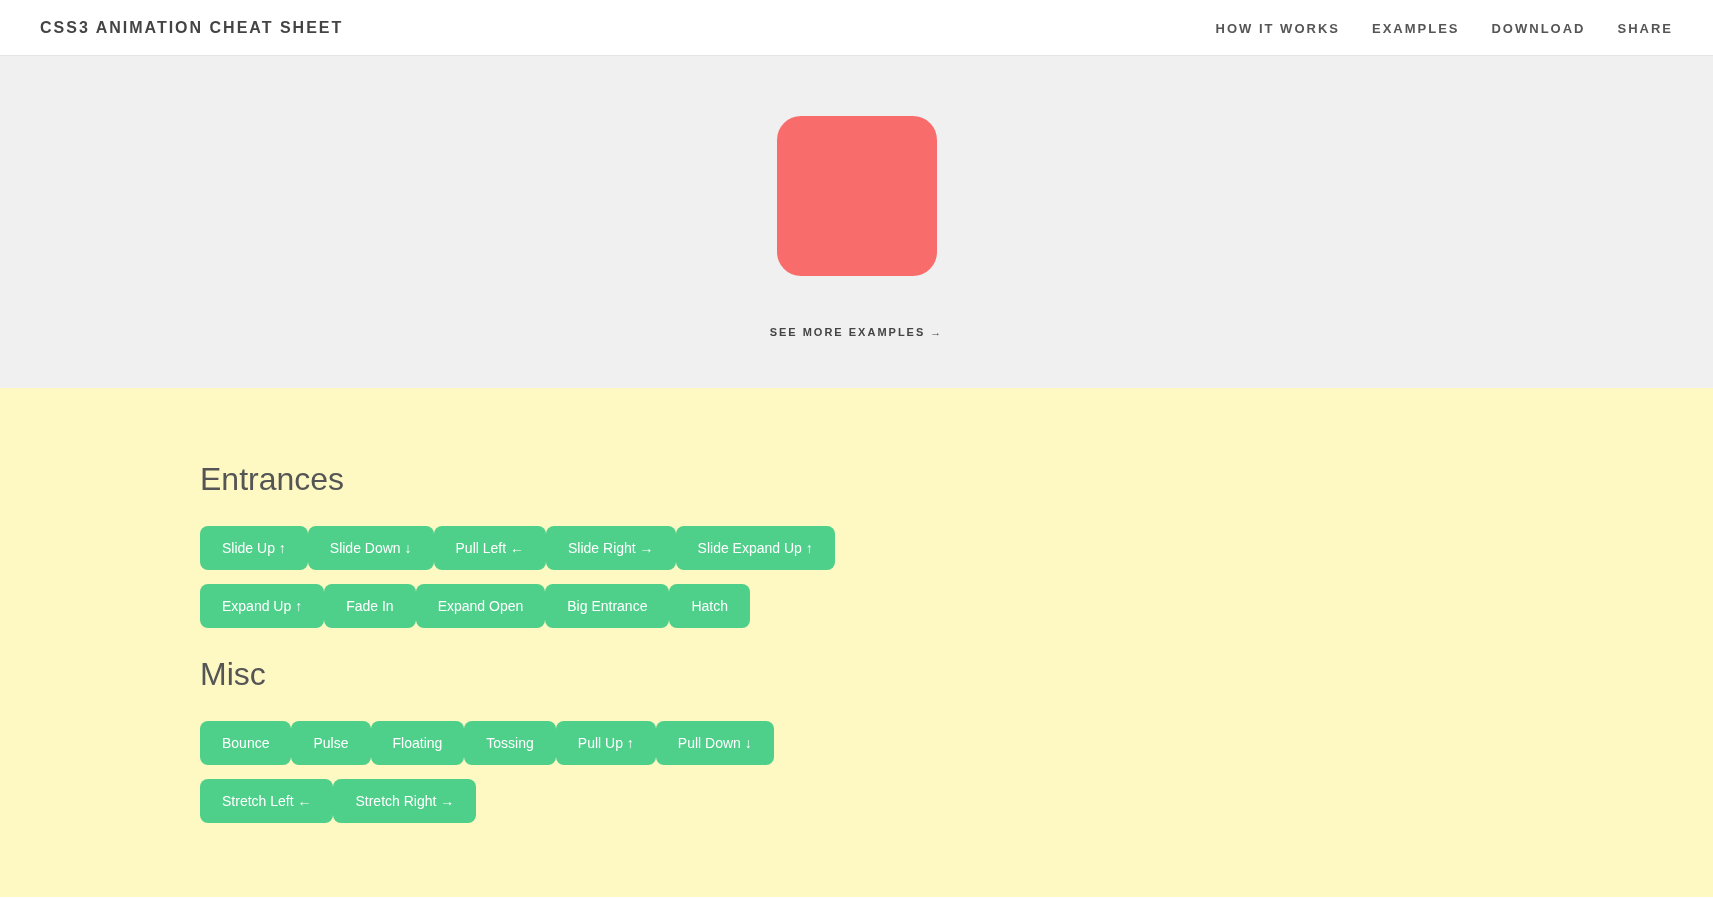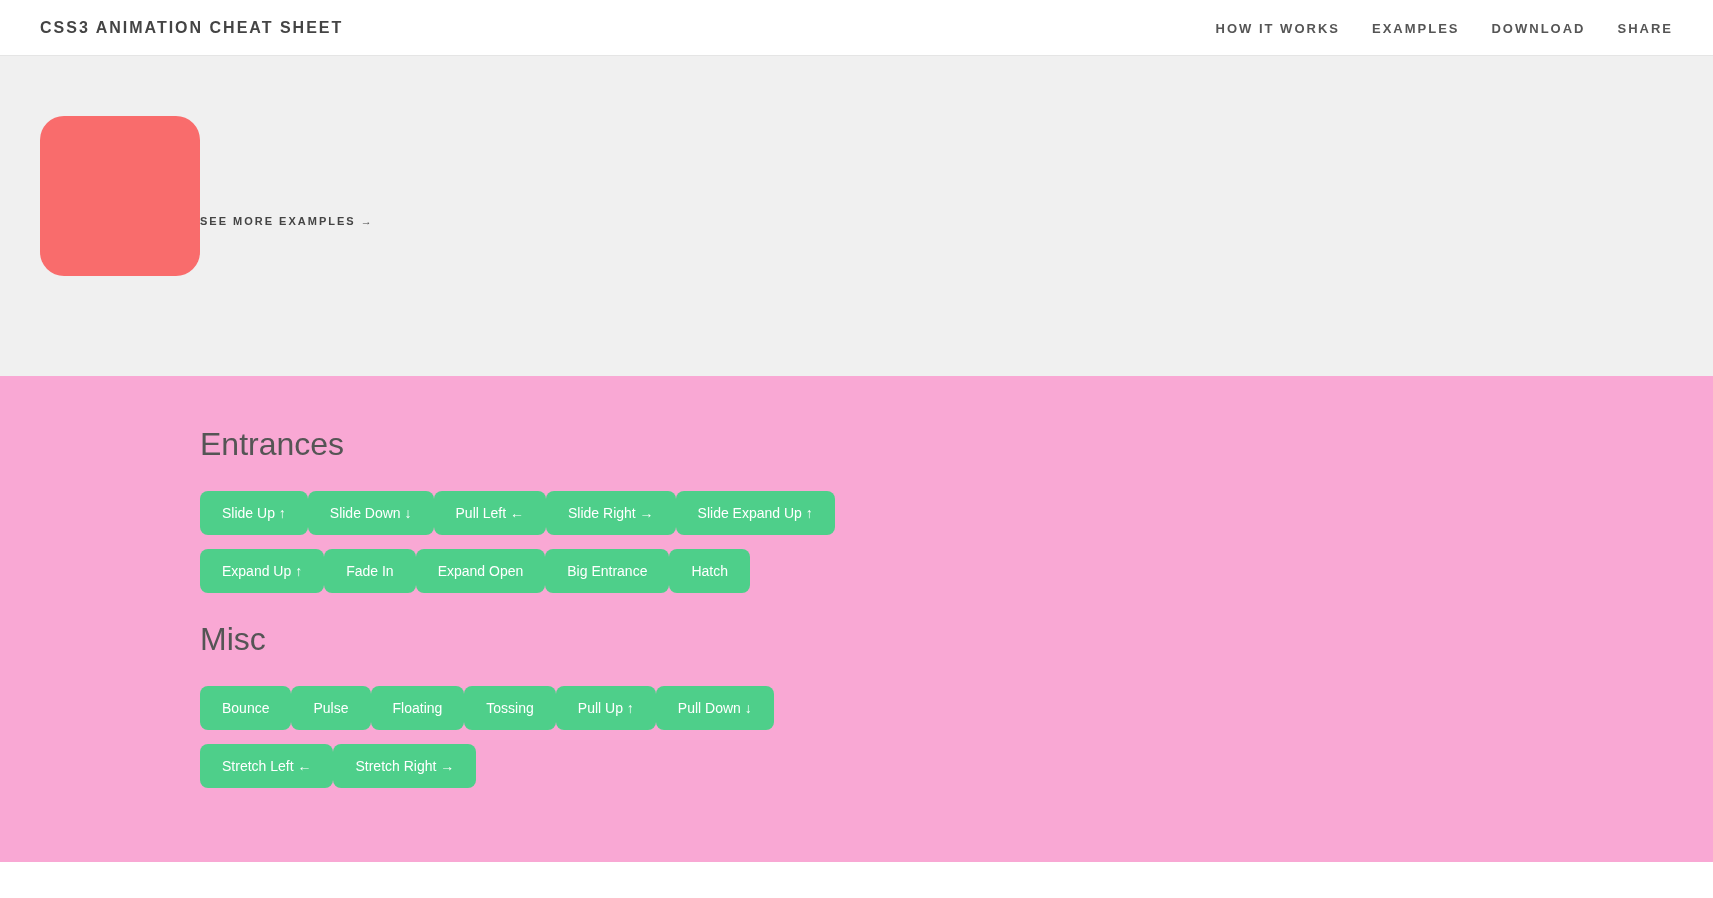--- a/index.html
+++ b/index.html
@@ -33,20 +33,21 @@
       letter-spacing: 2px;
       text-transform: uppercase;
       text-decoration: none;
       color: #555;
     }
 
     
     .hero {
       background: #f0f0f0;
       display: flex;
+      flex-direction: column;
       align-items: center;
       justify-content: flex-start;
       padding: 60px 40px 50px;
     }
     .demo-box {
       width: 160px;
       height: 160px;
       background: #f96c6c;
       border-radius: 24px;
       margin-bottom: 50px;
@@ -55,22 +56,22 @@
       font-size: 11px;
       font-weight: 700;
       letter-spacing: 2px;
       text-transform: uppercase;
       text-decoration: none;
       color: #444;
     }
 
     
     .main-content {
-      padding: 50px 40px 60px 200px;
-      background: #f9a8d4;
+      padding: 73px 40px 60px 200px;
+      background: #fef9c3;
     }
 
     .section-title {
       font-size: 32px;
       font-weight: 400;
       color: #555;
       margin-bottom: 28px;
     }
 
     .button-group {

